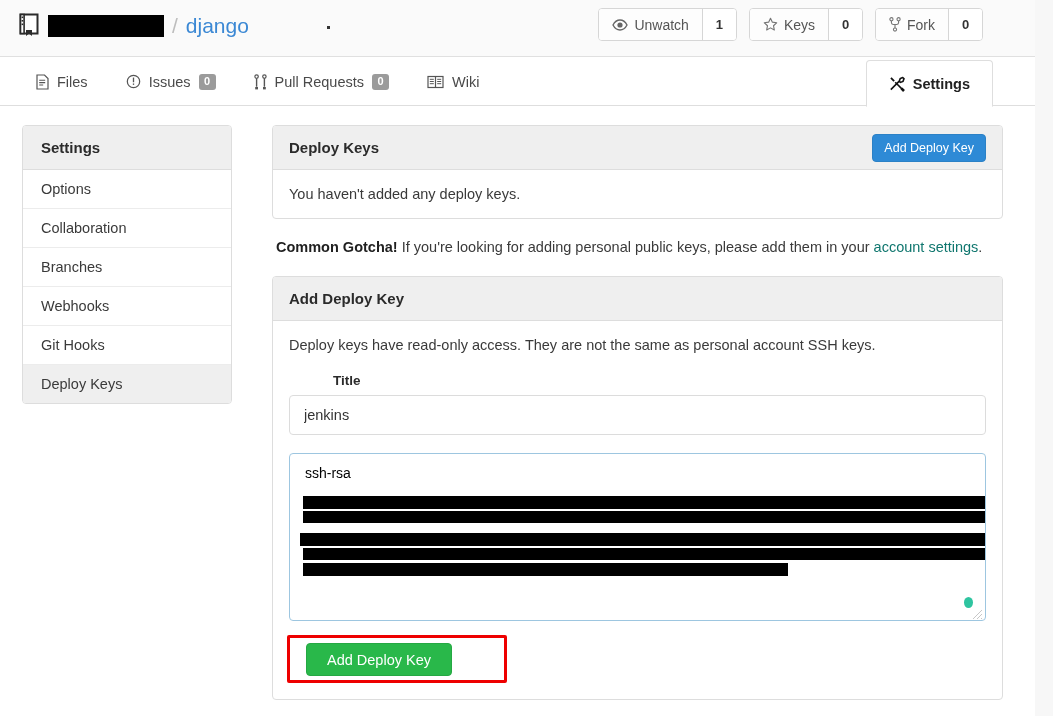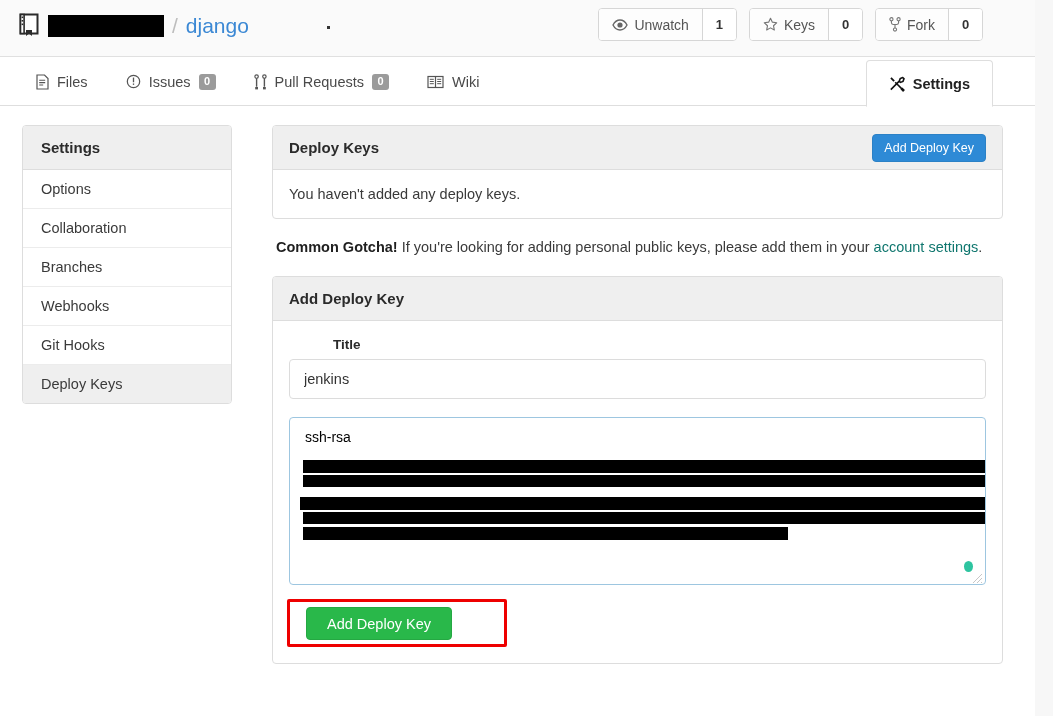--- a/index.html
+++ b/index.html
@@ -531,20 +531,21 @@
         <b>Common Gotcha!</b><span> If you're looking for adding personal public keys, please add them in your </span><a href="#">account settings</a><span>.</span>
       </p>
 
       <div class="panel panel-2">
         <div class="panel-head">
           <span class="panel-head-title">Add Deploy Key</span>
         </div>
 
         <div class="panel-body">
 
+          <p class="form-note">Deploy keys have read-only access. They are not the same as personal account SSH keys.</p>
 
           <div class="field-block">
             <label class="field-label">Title</label>
             <input class="text-input" type="text" value="jenkins" style="">
           </div>
 
           <div class="field-block field-block-last">
 
             <div class="textarea-wrap">
               <span class="ta-text">ssh-rsa</span>

